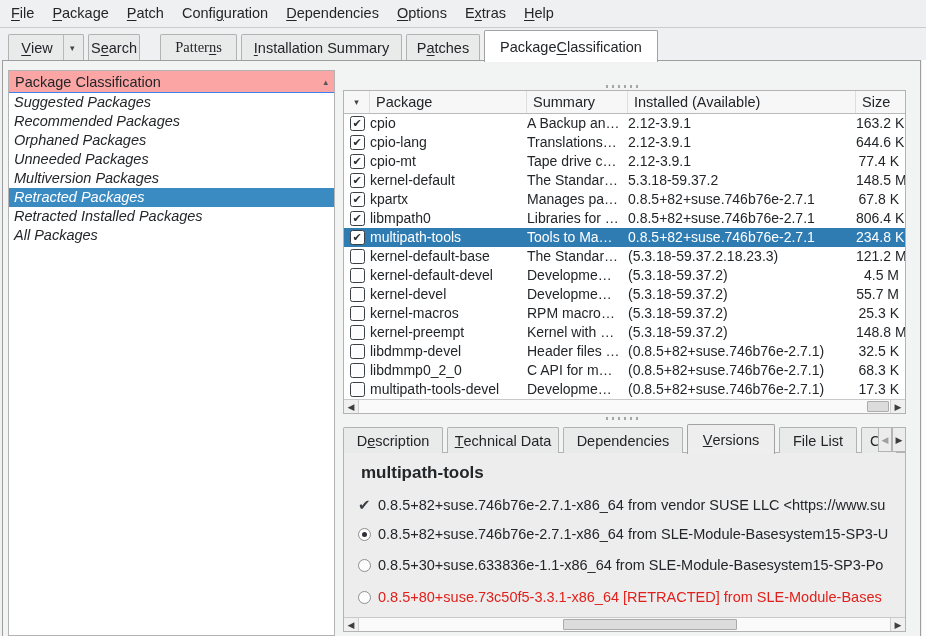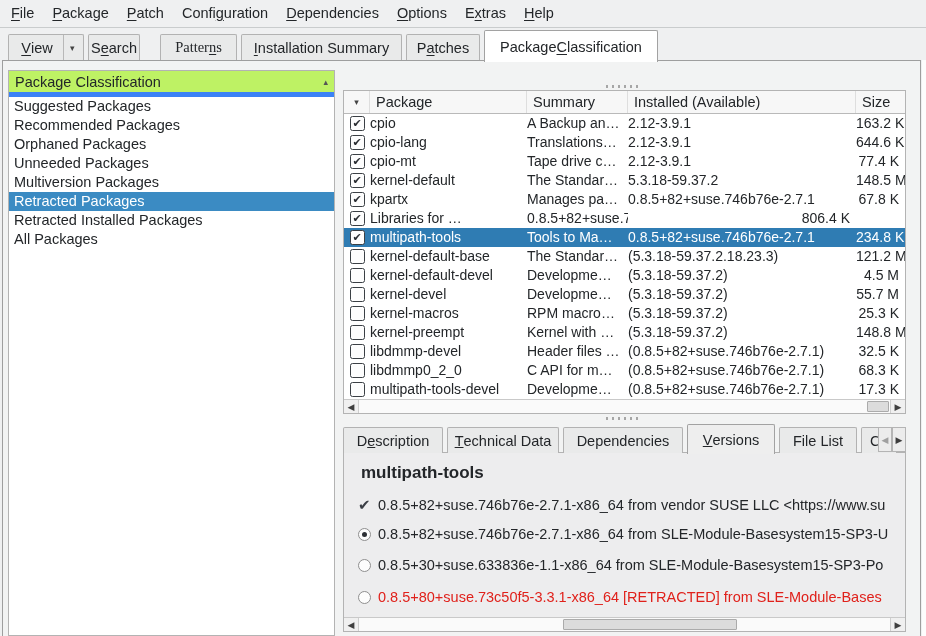--- a/index.html
+++ b/index.html
@@ -23,24 +23,24 @@
   .viewtab{padding:0;}
   .viewtab .vlabel{padding:0 10px;border-right:1px solid #b8b8b8;height:100%;display:flex;align-items:center;}
   .viewtab .varrow{width:17px;text-align:center;font-size:9px;color:#444;}
   
   .frame{position:absolute;left:2px;top:60px;width:919px;height:576px;background:#f2f3f3;
     border:1px solid #9e9e9e;border-bottom:none;box-sizing:border-box;z-index:2;}
   .whitestrip{position:absolute;left:922px;top:60px;width:4px;height:576px;background:#fdfdfd;z-index:1;}
   
   .sidebar{position:absolute;left:8px;top:70px;width:327px;height:566px;background:#ffffff;
     border:1px solid #b3b3b3;box-sizing:border-box;z-index:3;}
-  .shead{height:21px;background:#bef264;border-bottom:5px solid #3b82f6;display:flex;align-items:center;
+  .shead{height:21px;background:#fca5a5;border-bottom:1px solid #3b82f6;display:flex;align-items:center;
     padding:0 6px;justify-content:space-between;}
   .shead .sorticon{font-size:9px;color:#555;}
-  .sitem{height:19px;line-height:19px;padding-left:5px;white-space:nowrap;}
+  .sitem{height:19px;line-height:19px;padding-left:5px;white-space:nowrap;font-style:italic;}
   .sitem.sel{background:#3b8bc3;color:#ffffff;}
   
   .dots{position:absolute;left:606px;width:36px;height:3px;z-index:3;
     background-image:repeating-linear-gradient(90deg,#a6a6a6 0 2px,transparent 2px 6px);}
   
   .pkgtable{position:absolute;left:343px;top:90px;width:563px;height:324px;background:#ffffff;
     border:1px solid #b3b3b3;box-sizing:border-box;z-index:3;display:flex;flex-direction:column;}
   .thead{display:grid;grid-template-columns:26px 157px 101px 228px auto;height:23px;background:#f7f7f7;
     border-bottom:1px solid #b9b9b9;box-sizing:border-box;}
   .thead>div{display:flex;align-items:center;padding:0 6px;border-right:1px solid #dedede;white-space:nowrap;overflow:hidden;}
@@ -188,20 +188,21 @@
           </span>
           <span class="cp">kpartx</span>
           <span class="cs">Manages pa…</span>
           <span class="ci">0.8.5+82+suse.746b76e-2.7.1</span>
           <span class="cz">67.8 K</span>
         </div>
       <div class="trow">
           <span class="cc">
             <span class="cb">✔</span>
           </span>
+          <span class="cp">libmpath0</span>
           <span class="cs">Libraries for …</span>
           <span class="ci">0.8.5+82+suse.746b76e-2.7.1</span>
           <span class="cz">806.4 K</span>
         </div>
       <div class="trow sel">
           <span class="cc">
             <span class="cb">✔</span>
           </span>
           <span class="cp">multipath-tools</span>
           <span class="cs">Tools to Ma…</span>

